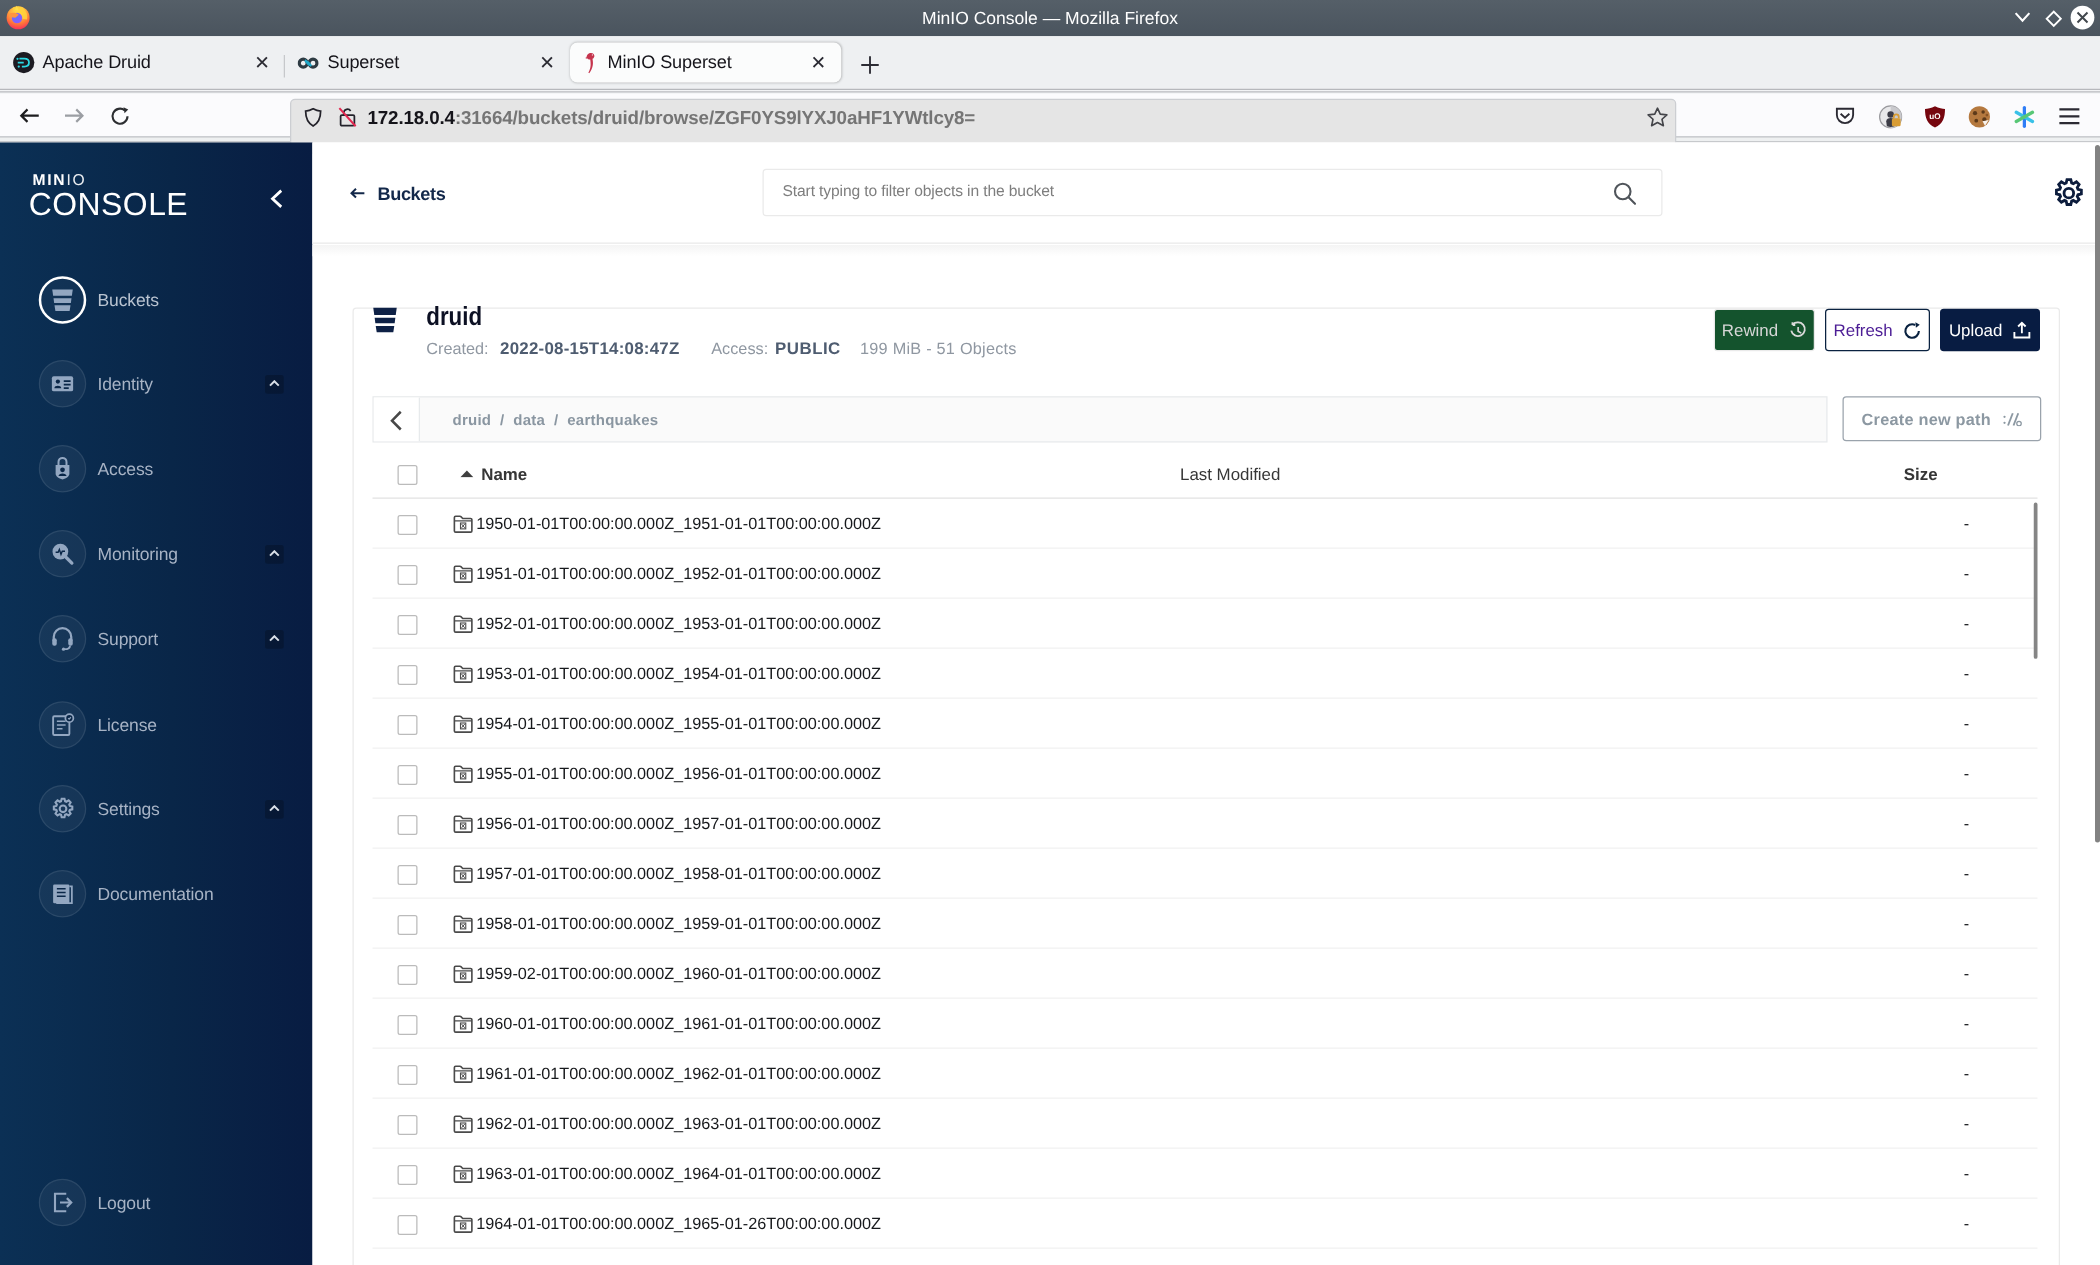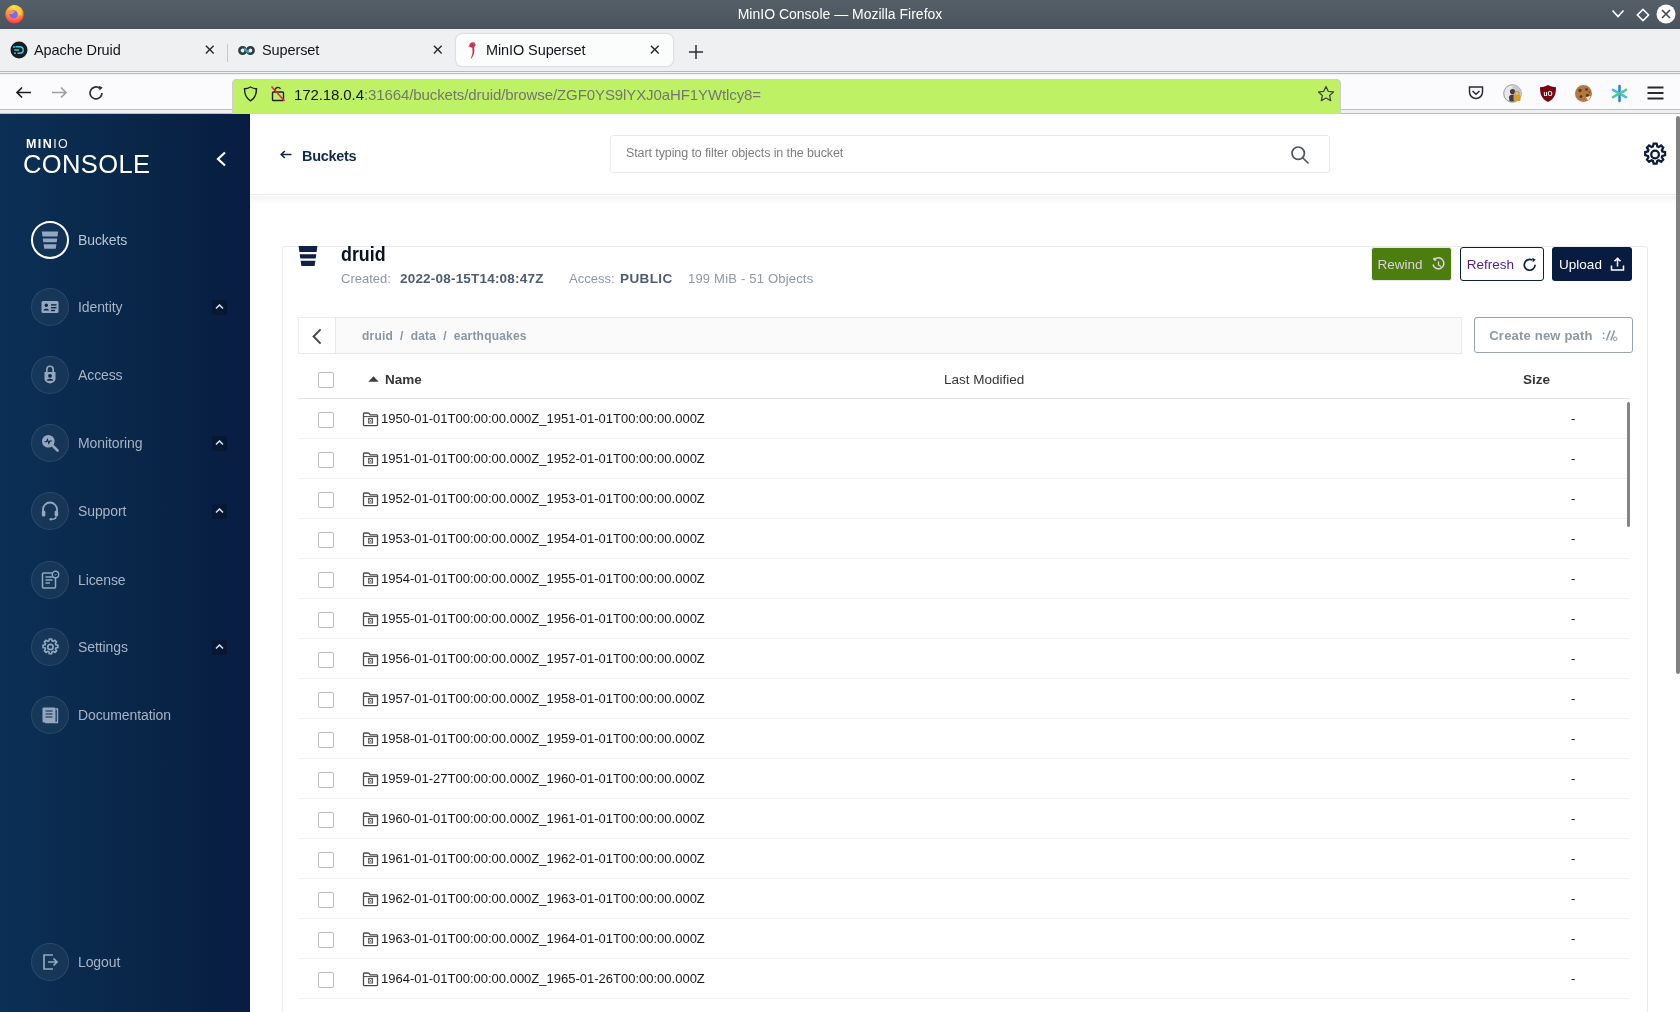--- a/index.html
+++ b/index.html
@@ -15,22 +15,22 @@
   #tabbar { position:absolute; left:0; top:29px; width:1680px; height:46px; background:#eef0f2;padding-left:32px; }
   .tab { position:absolute; top:5px; height:32px; display:flex; align-items:center; }
   .tab .label { font-size:14.5px; letter-spacing:-0.1px; color:#15141a; white-space:nowrap; }
   .tab .close { font-size:15px; color:#2b2b33; margin-left:auto; }
   #tab3 { background:#fbfcfc; border-radius:6px; box-shadow:0 0 2px rgba(0,0,0,.25); }
   .tabsep { position:absolute; top:15px; width:1px; height:18px; background:#c6c8cb; }
 
   #navbar { position:absolute; left:0; top:75px; width:1680px; height:34px; background:#fbfbfd; }
   #navstrip { position:absolute; left:0; top:109px; width:1680px; height:5px; background:#eef0f1;
     border-top:1px solid #bfc1c5; border-bottom:1px solid #babcc0; }
-  #urlbox { position:absolute; left:232px; top:79px; width:1109px; height:44px; background:#bef264;
-    border:1px solid #ccced2; border-radius:4px; }
+  #urlbox { position:absolute; left:232px; top:79px; width:1109px; height:44px; background:#e5e5e5;
+    border:1px solid #ccced2; border-radius:4px;font-weight:bold; }
 
   
   #sidebar { position:absolute; left:0; top:114px; width:250px; height:898px;
     background:linear-gradient(90deg,#0b3055 0%,#092648 55%,#081c42 100%); }
   .mitem { position:absolute; left:31px; width:219px; height:38px; }
   .mcirc { position:absolute; left:0; top:0; width:38px; height:38px; border-radius:50%;
     background:rgba(255,255,255,0.05); border:1px solid rgba(255,255,255,0.09); }
   .mlabel { position:absolute; left:47px; top:50%; transform:translateY(-50%);
     color:#a7b3c5; font-size:14px; letter-spacing:-0.1px; }
   .mchev { position:absolute; right:23px; top:12px; width:15px; height:15px; border-radius:2px;
@@ -42,21 +42,21 @@
     border-bottom:1px solid #e9e9e9; }
   #searchbox { position:absolute; left:360px; top:21px; width:720px; height:38px;
     border:1px solid #eaeaea; border-radius:3px; background:#fff; }
   #searchbox .ph { position:absolute; left:15px; top:10px; font-size:12.5px; color:#7e7e7e; letter-spacing:-0.1px; }
 
   #card { position:absolute; left:32px; top:132px; width:1366px; height:790px; background:#fff;
     border:1px solid #eaeaea; border-radius:3px; }
 
   .btn { position:absolute; top:133px; height:34px; border-radius:3px; font-size:13.5px;
     display:flex; align-items:center; justify-content:center; gap:8px; }
-  #btn-rewind { left:1121px; width:81px; border:1px solid #eaeaea; color:#d6d6d6; background:#4d7c0f; }
+  #btn-rewind { left:1121px; width:81px; border:1px solid #eaeaea; color:#d6d6d6; background:#14532d; }
   #btn-refresh { left:1210px; width:84px; border:1px solid #0a2240; color:#4c1d95; background:#fff; }
   #btn-upload { left:1302px; width:80px; background:#081C42; color:#fff; }
 
   #crumbbox { position:absolute; left:48px; top:203px; width:1164px; height:37px;
     border:1px solid #e7eaec; background:#fafafa; }
   #newpath { position:absolute; left:1224px; top:203px; width:159px; height:36px;
     border:1px solid #9aa3ac; border-radius:3px; background:#fff;
     display:flex; align-items:center; justify-content:center; gap:9px; color:#8c98a2;
     font-size:13px; font-weight:bold; letter-spacing:0.2px; }
 
@@ -524,21 +524,21 @@
     <div class="dash">-</div>
   </div>
   <div class="row">
     <div class="chk" style="left:20px;top:13px"></div>
     <svg class="abs" style="left:64px;top:12px" width="17" height="16" viewBox="0 0 17 16">
       <path d="M1.5 3.5 V13.7 C1.5 14.3 1.9 14.7 2.5 14.7 H14.5 C15.1 14.7 15.5 14.3 15.5 13.7 V4.8 C15.5 4.2 15.1 3.8 14.5 3.8 H8.2 L6.7 2.3 C6.5 2.1 6.3 2 6 2 H2.5 C1.9 2 1.5 2.4 1.5 3 Z" fill="none" stroke="#4a4a4a" stroke-width="1.3"></path>
       <path d="M1.8 5.6 H15.2" stroke="#4a4a4a" stroke-width="1"></path>
       <rect x="6.4" y="7.4" width="4.2" height="4.7" fill="none" stroke="#4f4f4f" stroke-width="0.9"></rect>
       <path d="M7.2 8.2 L9.8 11.3 M9.8 8.2 L7.2 11.3" stroke="#4f4f4f" stroke-width="0.8"></path>
     </svg>
-    <div class="fname">1959-01-27T00:00:00.000Z_1960-01-01T00:00:00.000Z</div>
+    <div class="fname">1959-02-01T00:00:00.000Z_1960-01-01T00:00:00.000Z</div>
     <div class="dash">-</div>
   </div>
   <div class="row">
     <div class="chk" style="left:20px;top:13px"></div>
     <svg class="abs" style="left:64px;top:12px" width="17" height="16" viewBox="0 0 17 16">
       <path d="M1.5 3.5 V13.7 C1.5 14.3 1.9 14.7 2.5 14.7 H14.5 C15.1 14.7 15.5 14.3 15.5 13.7 V4.8 C15.5 4.2 15.1 3.8 14.5 3.8 H8.2 L6.7 2.3 C6.5 2.1 6.3 2 6 2 H2.5 C1.9 2 1.5 2.4 1.5 3 Z" fill="none" stroke="#4a4a4a" stroke-width="1.3"></path>
       <path d="M1.8 5.6 H15.2" stroke="#4a4a4a" stroke-width="1"></path>
       <rect x="6.4" y="7.4" width="4.2" height="4.7" fill="none" stroke="#4f4f4f" stroke-width="0.9"></rect>
       <path d="M7.2 8.2 L9.8 11.3 M9.8 8.2 L7.2 11.3" stroke="#4f4f4f" stroke-width="0.8"></path>
     </svg>

